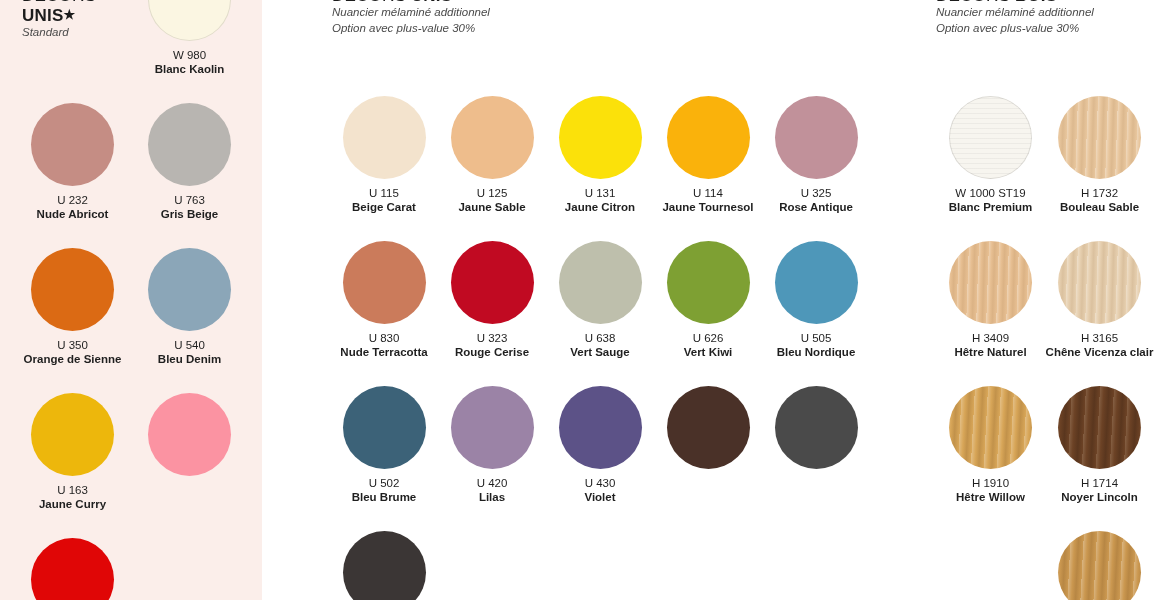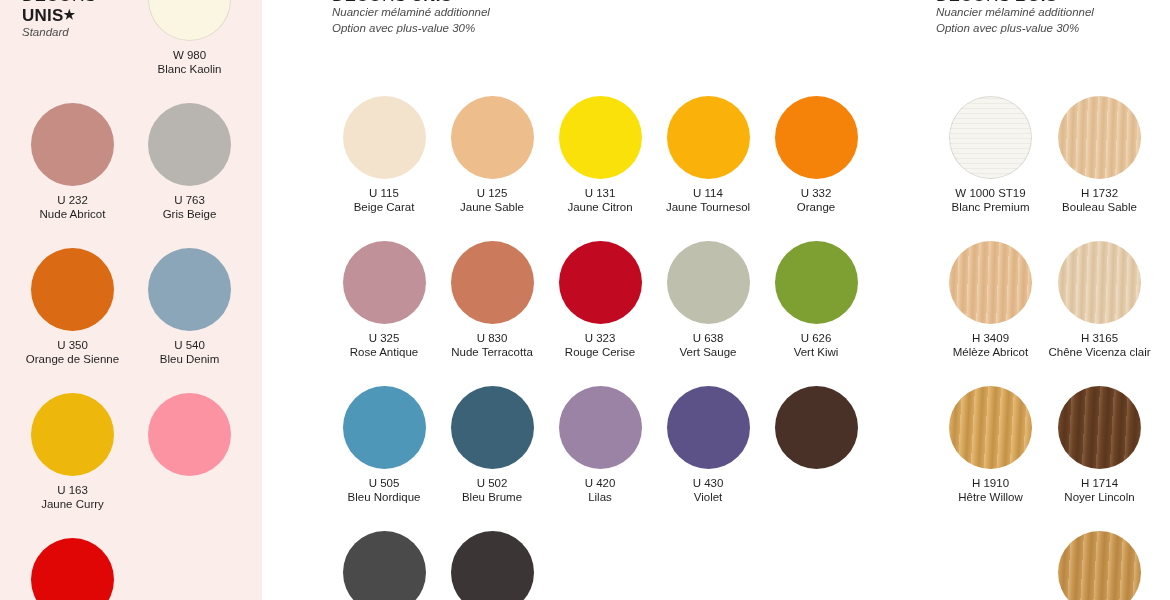--- a/index.html
+++ b/index.html
@@ -156,20 +156,21 @@
     font-size: 11.5px;
     color: #1f1f1f;
     line-height: 14px;
     white-space: nowrap;
   }
   .swatch-name {
     font-size: 11.5px;
     color: #1f1f1f;
     line-height: 14px;
     white-space: nowrap;
+    font-weight: bold;
   }
 </style>
 </head>
 <body>
 
 <div id="page">
 
   <div class="column" id="col-standard">
 
     <div class="col-header">
@@ -253,25 +254,20 @@
           <div class="swatch-dot" style="background: rgb(251, 225, 10);"></div>
           <div class="swatch-code">U 131</div>
           <div class="swatch-name">Jaune Citron</div>
         </div>
         <div class="swatch-cell">
           <div class="swatch-dot" style="background: rgb(250, 178, 11);"></div>
           <div class="swatch-code">U 114</div>
           <div class="swatch-name">Jaune Tournesol</div>
         </div>
         <div class="swatch-cell">
-          <div class="swatch-dot" style="background: rgb(245, 130, 9);"></div>
-          <div class="swatch-code">U 332</div>
-          <div class="swatch-name">Orange</div>
-        </div>
-        <div class="swatch-cell">
           <div class="swatch-dot" style="background: rgb(193, 145, 154);"></div>
           <div class="swatch-code">U 325</div>
           <div class="swatch-name">Rose Antique</div>
         </div>
         <div class="swatch-cell">
           <div class="swatch-dot" style="background: rgb(203, 123, 91);"></div>
           <div class="swatch-code">U 830</div>
           <div class="swatch-name">Nude Terracotta</div>
         </div>
         <div class="swatch-cell">
@@ -347,21 +343,21 @@
             <div class="tex" style="background: repeating-linear-gradient(92deg, rgba(255, 255, 255, 0.3) 0px, rgba(255, 255, 255, 0) 3px, rgba(140, 95, 45, 0.13) 6px, rgba(255, 255, 255, 0) 10px);"></div>
           </div>
           <div class="swatch-code">H 1732</div>
           <div class="swatch-name">Bouleau Sable</div>
         </div>
         <div class="swatch-cell">
           <div class="swatch-dot" style="background: rgb(231, 191, 146);">
             <div class="tex" style="background: repeating-linear-gradient(92deg, rgba(255, 255, 255, 0.3) 0px, rgba(255, 255, 255, 0) 3px, rgba(140, 95, 45, 0.13) 6px, rgba(255, 255, 255, 0) 10px);"></div>
           </div>
           <div class="swatch-code">H 3409</div>
-          <div class="swatch-name">Mélèze Abricot</div>
+          <div class="swatch-name">Hêtre Naturel</div>
         </div>
         <div class="swatch-cell">
           <div class="swatch-dot" style="background: rgb(230, 207, 175);">
             <div class="tex" style="background: repeating-linear-gradient(92deg, rgba(255, 255, 255, 0.3) 0px, rgba(255, 255, 255, 0) 3px, rgba(140, 95, 45, 0.13) 6px, rgba(255, 255, 255, 0) 10px);"></div>
           </div>
           <div class="swatch-code">H 3165</div>
           <div class="swatch-name">Chêne Vicenza clair</div>
         </div>
         <div class="swatch-cell">
           <div class="swatch-dot" style="background: rgb(216, 166, 88);">

